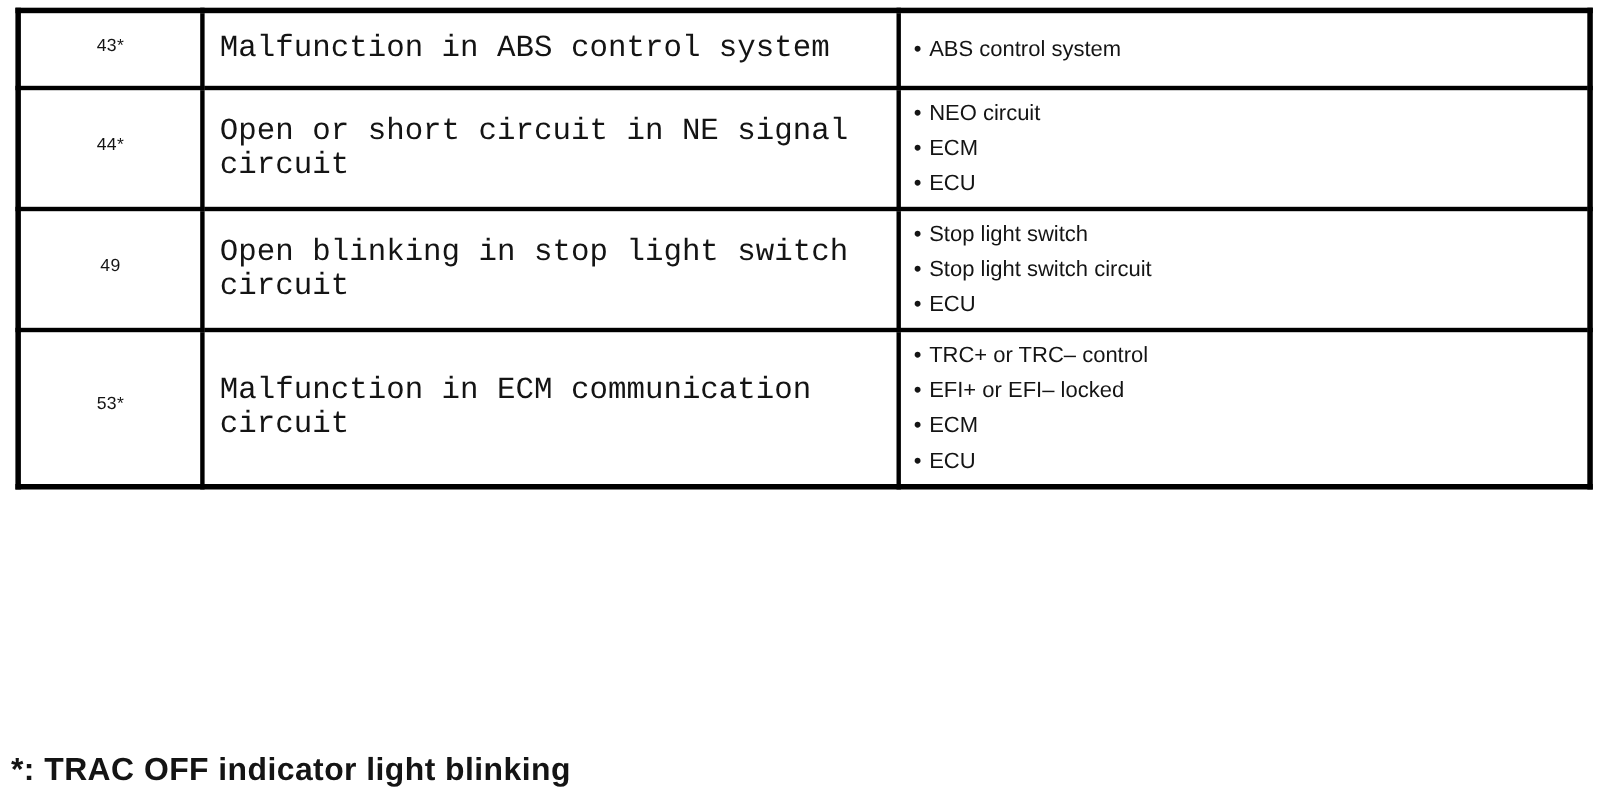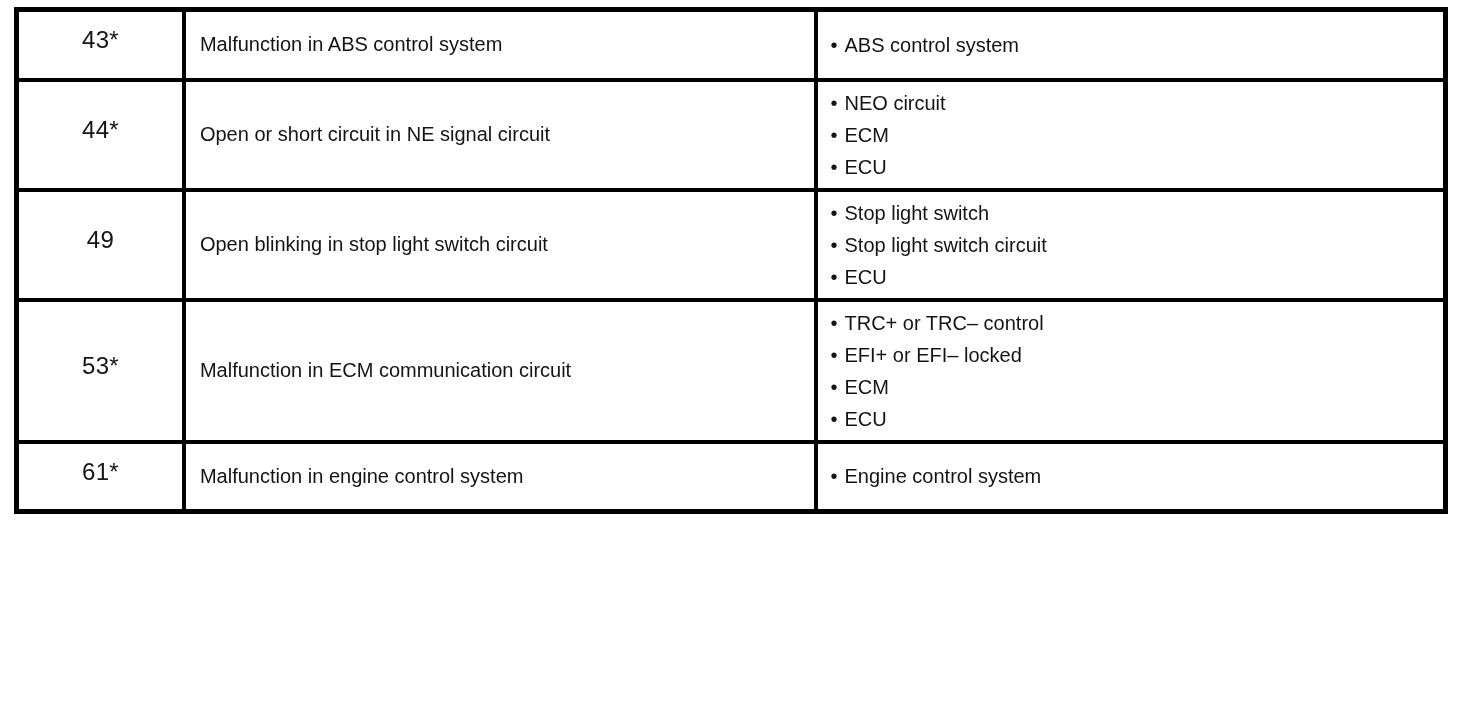--- a/index.html
+++ b/index.html
@@ -51,26 +51,27 @@
   }
   td.diag-cell {
     width: 635px;
     padding-left: 14px;
   }
   td.trouble-cell {
     width: 631px;
     padding-left: 12px;
   }
   .code {
-    font-size: 24px;
+    font-size: 16px;
     letter-spacing: 0.3px;
     white-space: nowrap;
   }
   .diagnosis {
-    font-size: 20px;
+    font-size: 28px;
+    font-family: Liberation Mono, monospace;
   }
   ul.trouble-list {
     list-style: none;
     margin: 0;
     padding: 0;
   }
   li.trouble-item {
     display: flex;
     align-items: baseline;
     line-height: 32px;
@@ -188,32 +189,17 @@
                 <span>ECM</span>
               </li>
               <li class="trouble-item">
                 <span class="bullet">•</span>
                 <span>ECU</span>
               </li>
             </ul>
     </td>
   </tr>
 
-  <tr class="dtc-row">
-    <td class="code-cell">
-      <span class="code">61*</span>
-    </td>
-    <td class="diag-cell">
-      <span class="diagnosis">Malfunction in engine control system</span>
-    </td>
-    <td class="trouble-cell">
-      <ul class="trouble-list">
-              <li class="trouble-item">
-                <span class="bullet">•</span>
-                <span>Engine control system</span>
-              </li>
-            </ul>
-    </td>
-  </tr>
 
 </tbody>
   </table>
+  <div class="footnote">*: TRAC OFF indicator light blinking</div>
 </div>
 
 </body></html>

